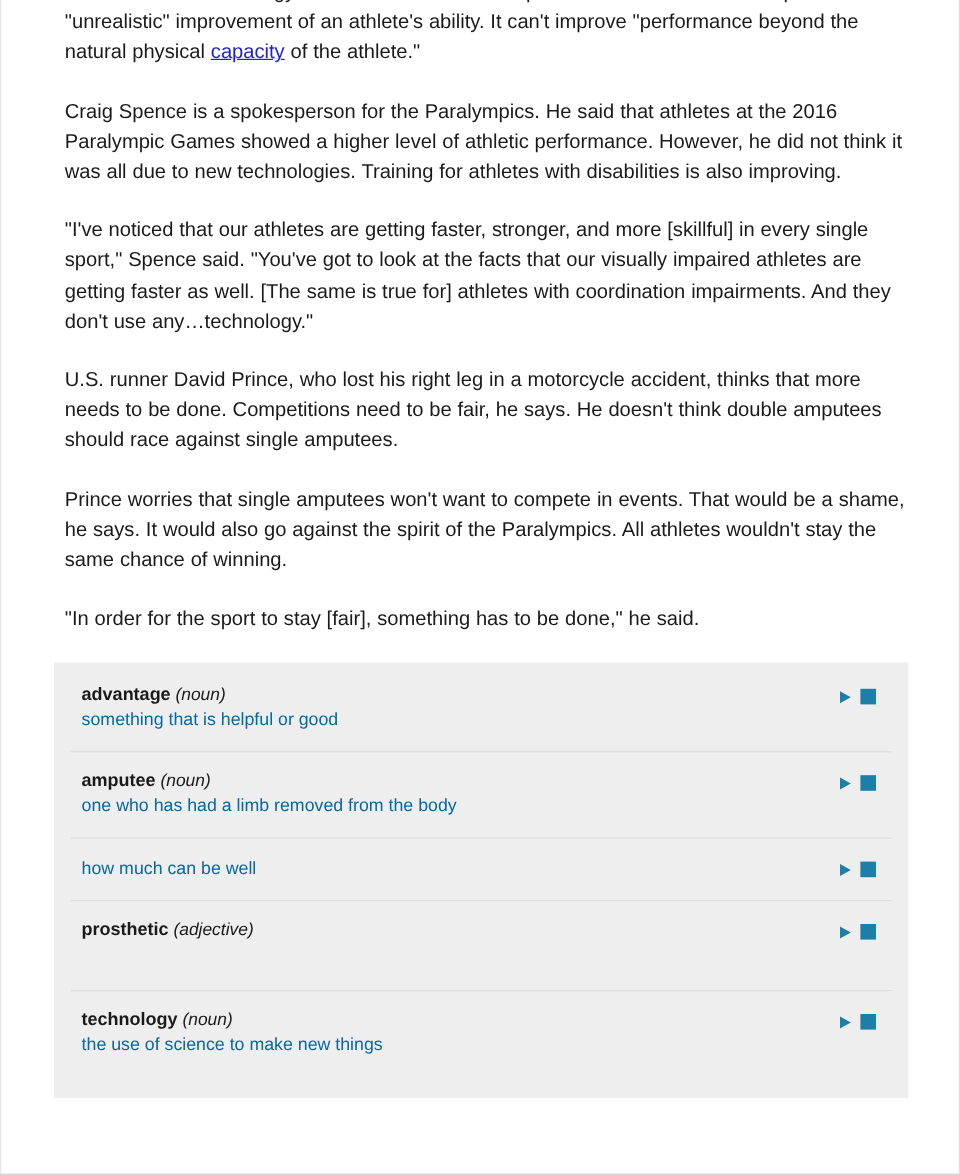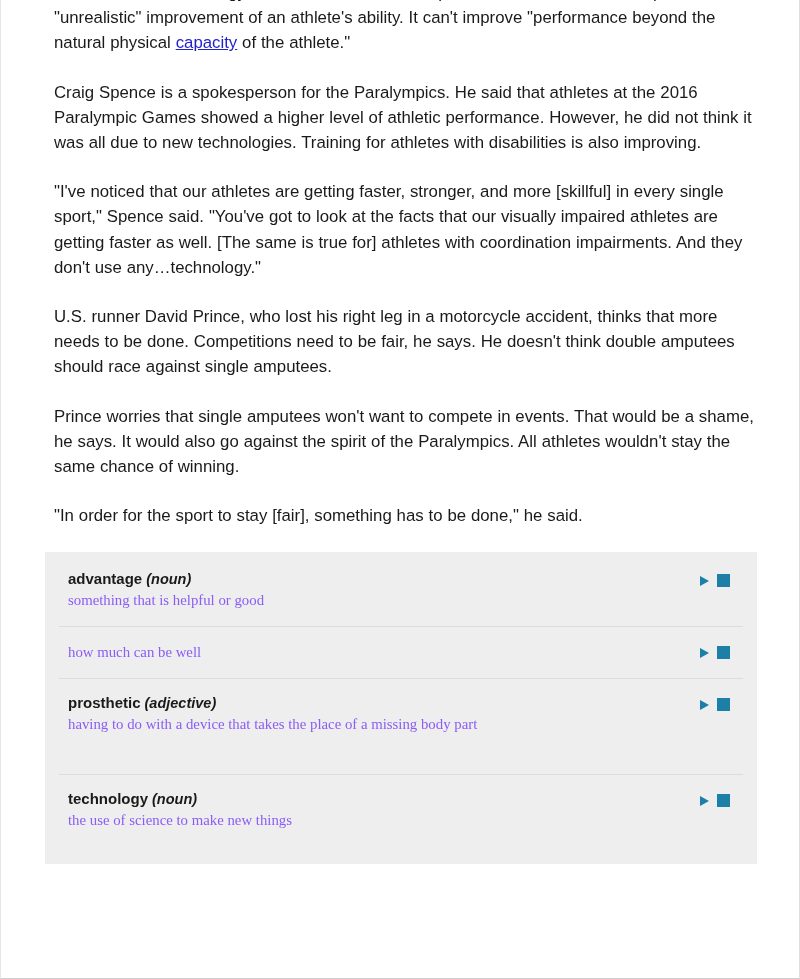--- a/index.html
+++ b/index.html
@@ -86,30 +86,29 @@
   }
   .gl-word {
     font-size: 15px;
     font-weight: bold;
     color: #1a1a1a;
     line-height: 19px;
   }
   .gl-pos {
     font-size: 14.5px;
     font-style: italic;
-    font-weight: bold;
+    font-weight: normal;
     color: #1a1a1a;
     margin-left: 4px;
   }
   .gl-def {
     font-size: 14.8px;
     line-height: 20px;
-    color: #8b5cf6;
+    color: #0369a1;
     margin-top: 1px;
-    font-family: Liberation Serif, serif;
   }
   .gl-controls {
     position: absolute;
     right: 13px;
     top: 19px;
     display: flex;
     align-items: center;
     gap: 8px;
   }
   .gl-entry:first-child .gl-controls { top: 22px; }
@@ -159,32 +158,39 @@
 
       <div class="gl-entry">
         <div class="gl-word"><span>advantage</span><span class="gl-pos">(noun)</span></div>
         <div class="gl-def">something that is helpful or good</div>
         <div class="gl-controls">
           <span class="icon-play"></span>
           <span class="icon-stop"></span>
         </div>
       </div>
 
+      <div class="gl-entry">
+        <div class="gl-word"><span>amputee</span><span class="gl-pos">(noun)</span></div>
+        <div class="gl-def">one who has had a limb removed from the body</div>
+        <div class="gl-controls">
+          <span class="icon-play"></span>
+          <span class="icon-stop"></span>
+        </div>
+      </div>
 
       <div class="gl-entry">
         <div class="gl-def">how much can be well</div>
         <div class="gl-controls">
           <span class="icon-play"></span>
           <span class="icon-stop"></span>
         </div>
       </div>
 
       <div class="gl-entry">
         <div class="gl-word"><span>prosthetic</span><span class="gl-pos">(adjective)</span></div>
-        <div class="gl-def">having to do with a device that takes the place of a missing body part</div>
         <div class="gl-controls">
           <span class="icon-play"></span>
           <span class="icon-stop"></span>
         </div>
       </div>
 
       <div class="gl-entry">
         <div class="gl-word"><span>technology</span><span class="gl-pos">(noun)</span></div>
         <div class="gl-def">the use of science to make new things</div>
         <div class="gl-controls">

